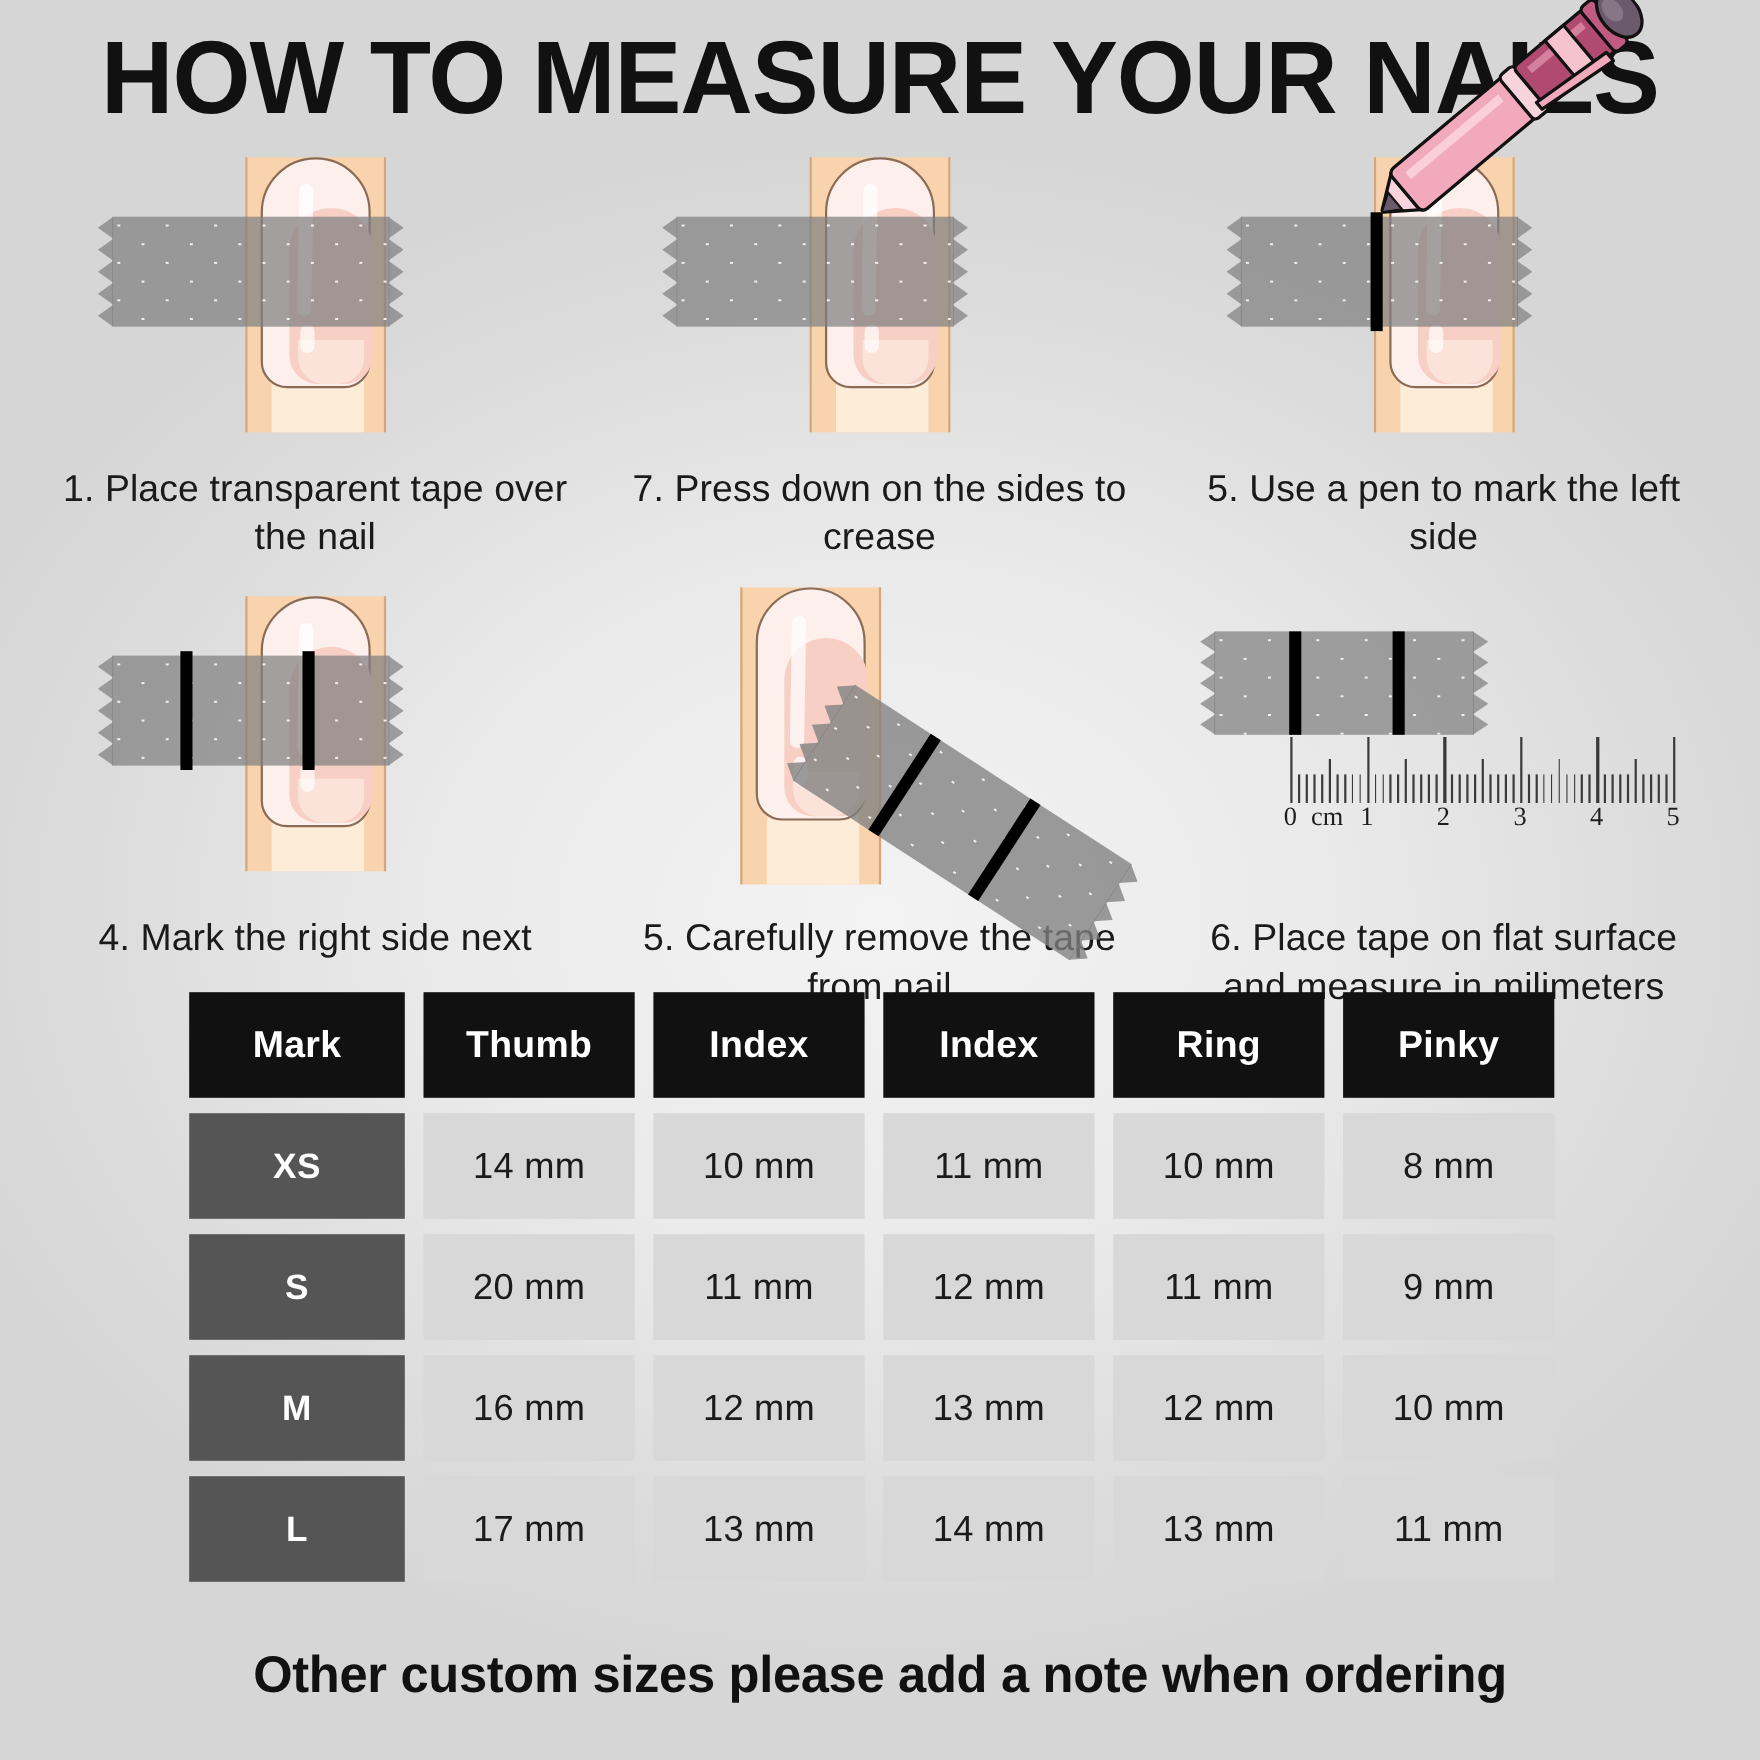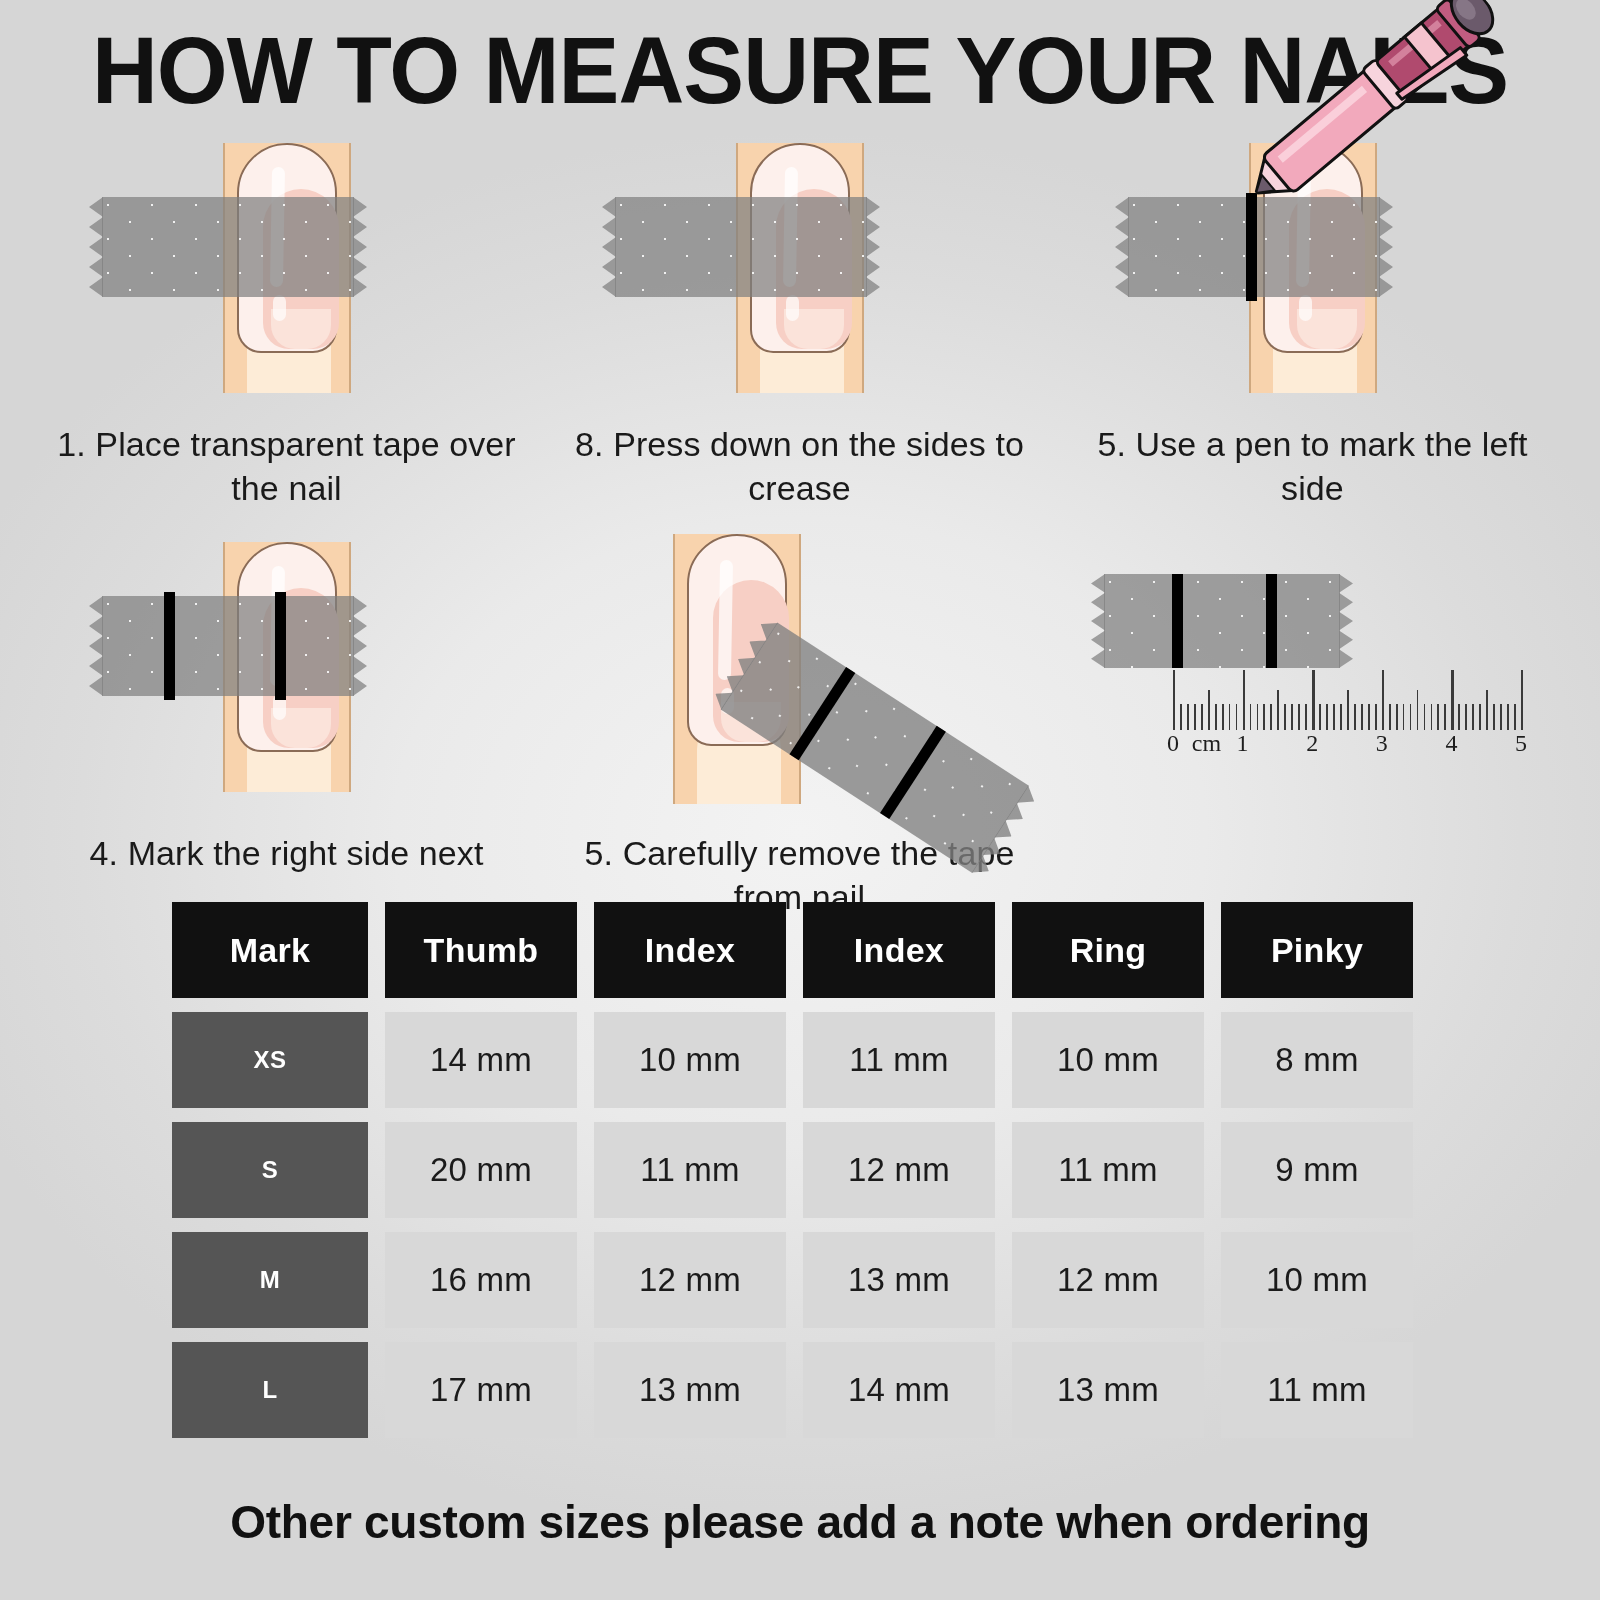--- a/index.html
+++ b/index.html
@@ -166,21 +166,21 @@
   }
   .cell:last-child{margin-right:0;}
   .c-size{width:196px;}
   .c-data{width:192px;}
   .hdr{
     background:#111;color:#fff;
     font-weight:700;font-size:34px;letter-spacing:.3px;
   }
   .sz{
     background:#555555;color:#fff;
-    font-weight:700;font-size:24px;letter-spacing:.5px;
+    font-weight:700;font-size:32px;letter-spacing:.5px;
   }
   .dv{
     background:#d8d8d8;color:#1b1b1b;
     font-weight:400;font-size:33px;letter-spacing:.2px;
   }
 
   
   .footer{
     position:absolute;left:0;right:0;top:1494px;
     text-align:center;
@@ -235,21 +235,21 @@
               <div class="shine1" style="left:32px;top:22px;"></div>
               <div class="shine2" style="left:34px;top:150px;"></div>
             </div>
           </div>
           <div class="tape" style="left:72px;top:72px;width:252px;">
             <div class="dots"></div>
             <div class="zig l"></div>
             <div class="zig r"></div>
           </div>
         </div>
-        <div class="caption">8. Press down on the sides to crease</div>
+        <div class="caption">7. Press down on the sides to crease</div>
       </div>
 
       <div class="step">
         <div class="art">
           <div class="finger" style="top:18px;height:250px;">
             <div class="finger-body">
               <div class="finger-inner"></div>
             </div>
             <div class="nail-outer almond">
               <div class="nail-plate" style="left:24px;top:44px;"></div>
@@ -419,20 +419,21 @@
                 <div class="rlab" style="left: 117px; top: 0px;">0</div>
                 <div class="rlab" style="left: 186.6px; top: 0px;">1</div>
                 <div class="rlab" style="left: 256.2px; top: 0px;">2</div>
                 <div class="rlab" style="left: 325.8px; top: 0px;">3</div>
                 <div class="rlab" style="left: 395.4px; top: 0px;">4</div>
                 <div class="rlab" style="left: 465px; top: 0px;">5</div>
                 <div class="rlab" style="left: 150.408px; top: 0px;">cm</div>
               </div>
           </div>
         </div>
+        <div class="caption">6. Place tape on flat surface and measure in milimeters</div>
       </div>
 
     </div>
   </div>
 
   <div class="table">
     <div class="trow" id="table-header">
         <div class="cell hdr c-size">Mark</div>
         <div class="cell hdr c-data">Thumb</div>
         <div class="cell hdr c-data">Index</div>

